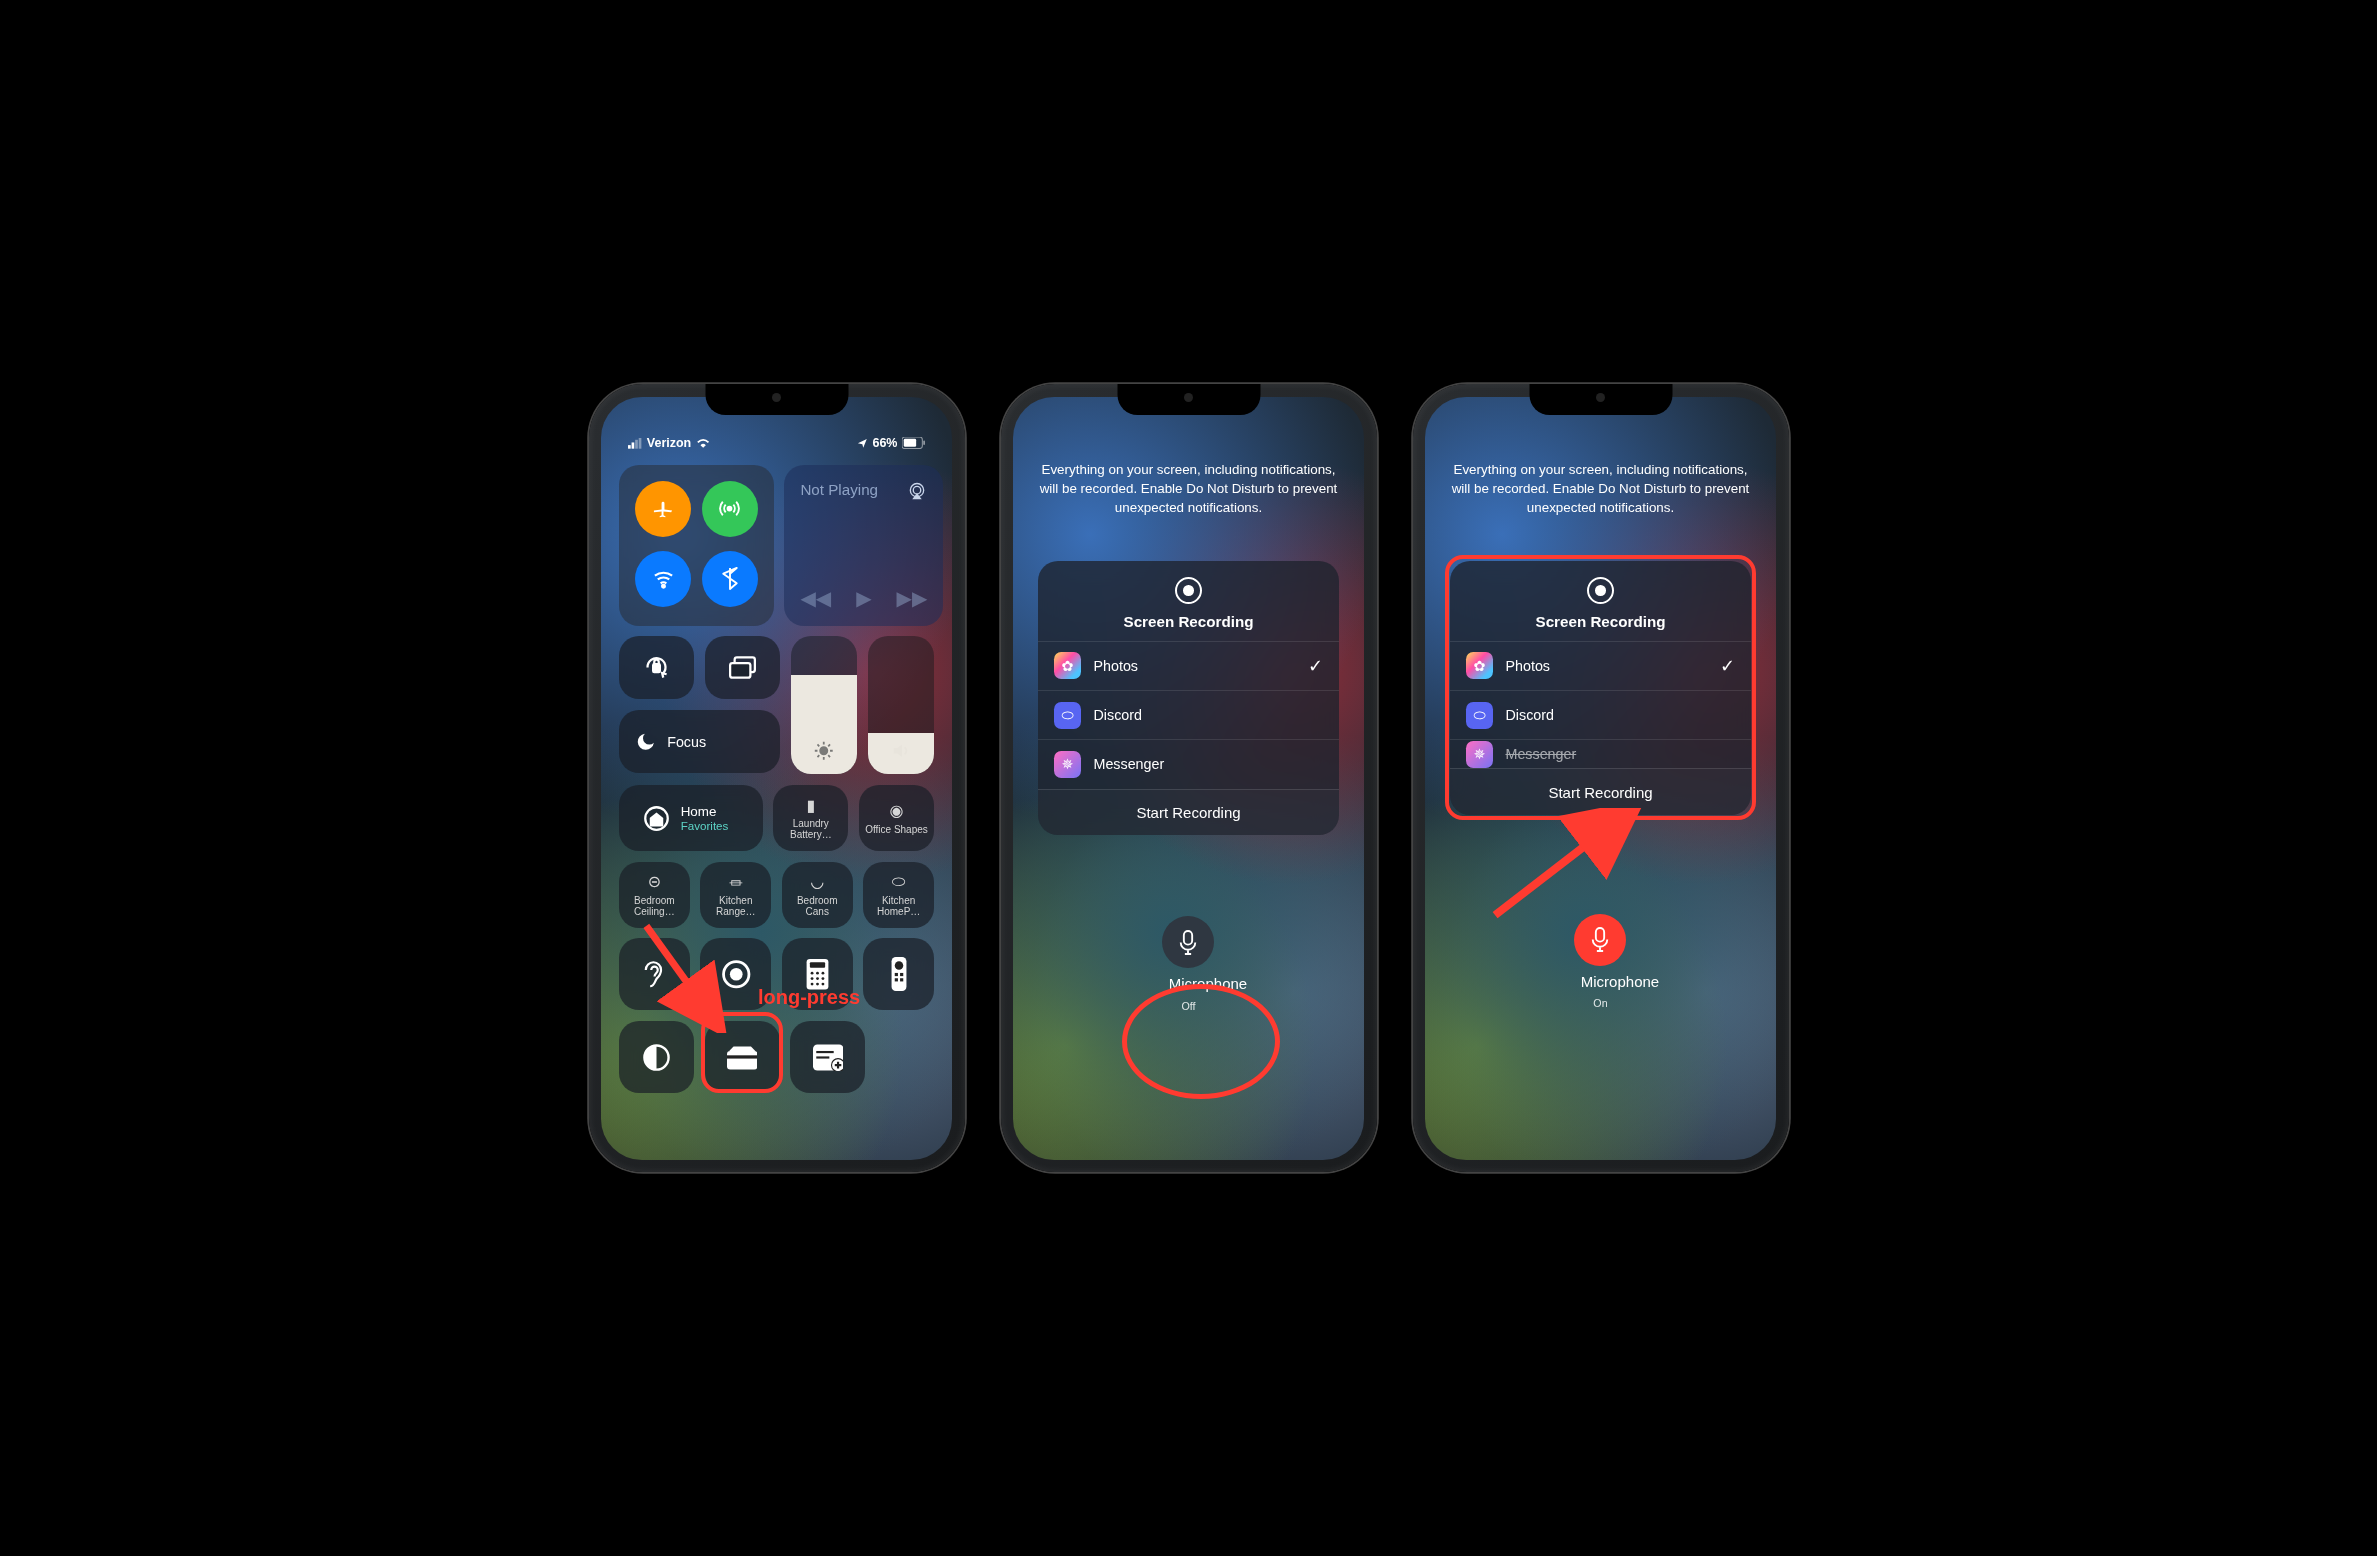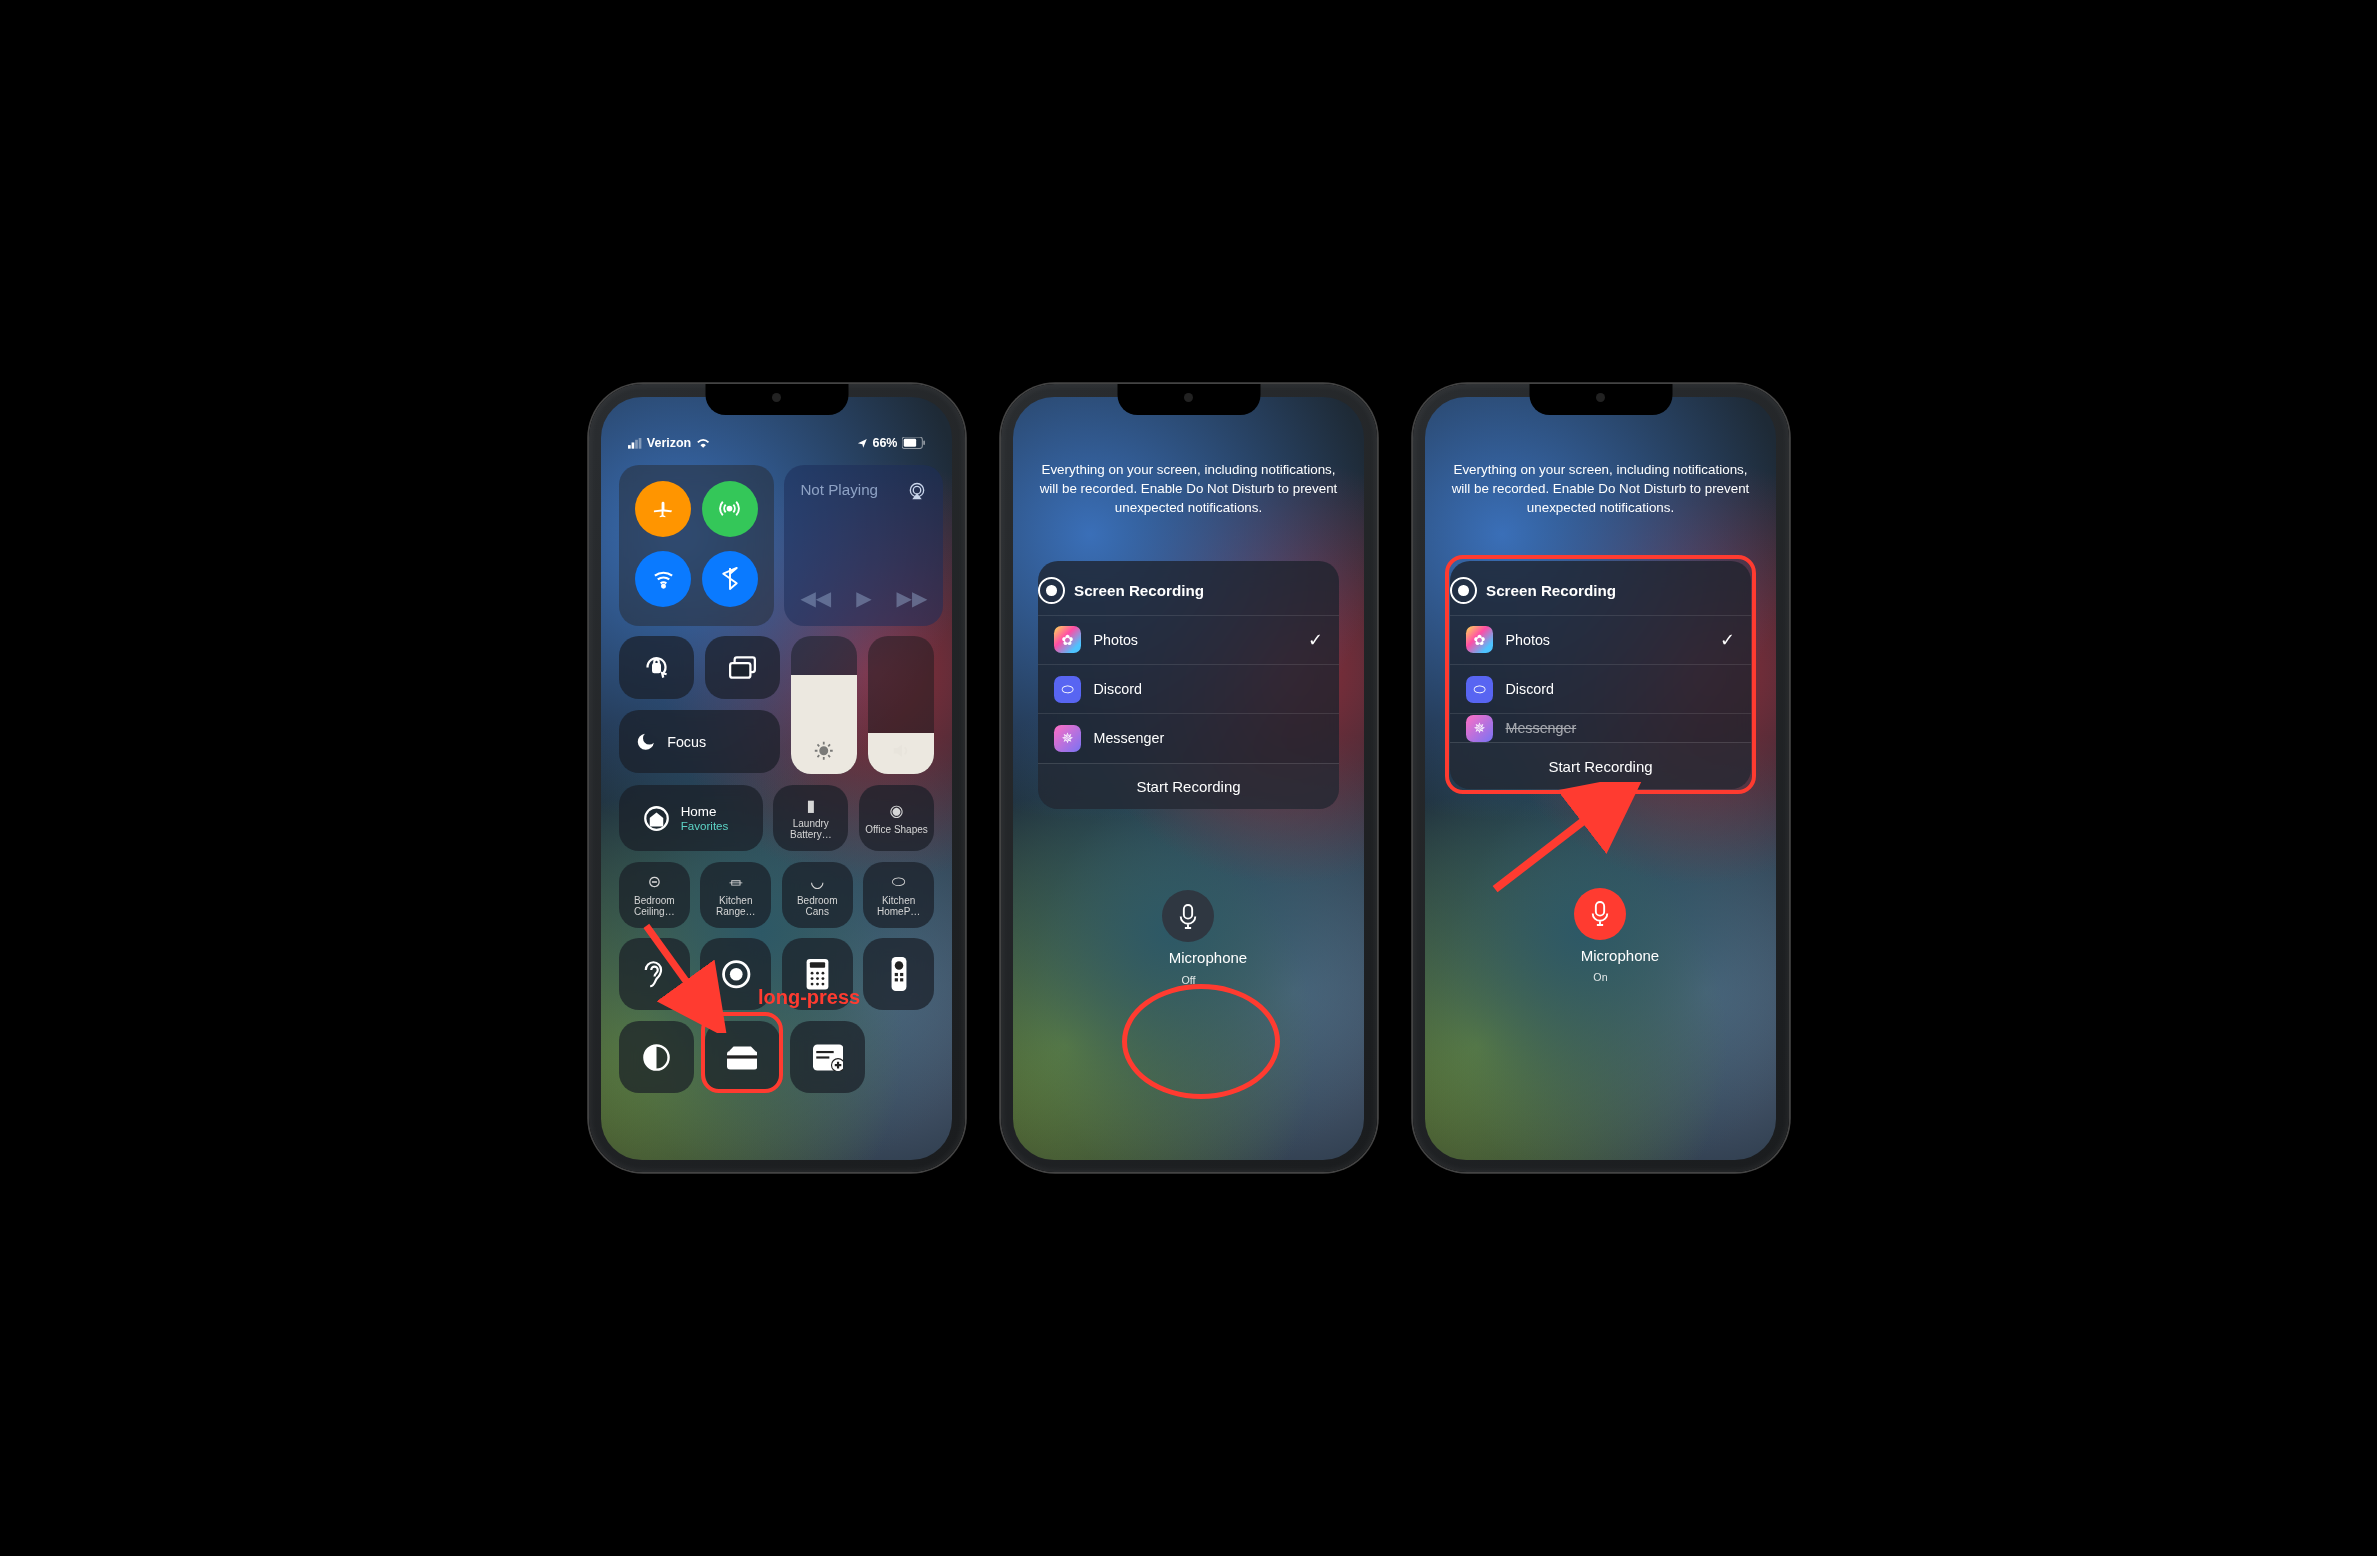--- a/index.html
+++ b/index.html
@@ -87,21 +87,21 @@
   
   .anno-box { position:absolute; border:4.5px solid #ff3b30; border-radius:18px; pointer-events:none; z-index:60; }
   .anno-circle { position:absolute; border:5.4px solid #ff3b30; border-radius:50%; pointer-events:none; z-index:60; }
   .anno-text { position:absolute; color:#ff3b30; font-weight:700; font-size:20px; z-index:61; pointer-events:none; }
   .anno-arrow { position:absolute; z-index:61; pointer-events:none; }
 
   
   .sheet-wrap { position:absolute; inset:0; display:flex; flex-direction:column; align-items:center; padding:63px 25px 0; }
   .sheet-msg { color:#fff; text-align:center; font-size:13.4px; line-height:1.45; margin-bottom:43px; max-width:305px; }
   .sheet { width:100%; background: rgba(30,35,45,.78); border-radius:20px; overflow:hidden; backdrop-filter: blur(12.5px); }
-  .sheet-head { display:flex; flex-direction:row; align-items:center; padding:16px 0 10.7px; color:#fff; gap:9px; }
+  .sheet-head { display:flex; flex-direction:column; align-items:center; padding:16px 0 10.7px; color:#fff; gap:9px; }
   .sheet-head .ring { width:27px; height:27px; border:2.2px solid #fff; border-radius:50%; display:flex; align-items:center; justify-content:center; }
   .sheet-head .ring::after { content:""; width:10.7px; height:10.7px; background:#fff; border-radius:50%; }
   .sheet-title { font-size:15.2px; font-weight:600; }
   .dest-row { display:flex; align-items:center; gap:12.5px; padding:10.7px 16px; color:#fff; font-size:14.3px; border-top:0.9px solid rgba(255,255,255,.1); position:relative; }
   .dest-row .app-ic { width:27px; height:27px; border-radius:7.2px; display:flex; align-items:center; justify-content:center; font-size:14.3px; color:#fff; }
   .dest-row .check { margin-left:auto; font-size:18px; }
   .start-btn { text-align:center; padding:14.3px; color:#fff; font-size:15px; border-top:0.9px solid rgba(255,255,255,.12); background:rgba(255,255,255,.02); }
 
   .mic-block { margin-top:81px; display:flex; flex-direction:column; align-items:center; gap:7.2px; color:#fff; }
   .mic-circle { width:52px; height:52px; border-radius:50%; display:flex; align-items:center; justify-content:center; font-size:21.5px; }

